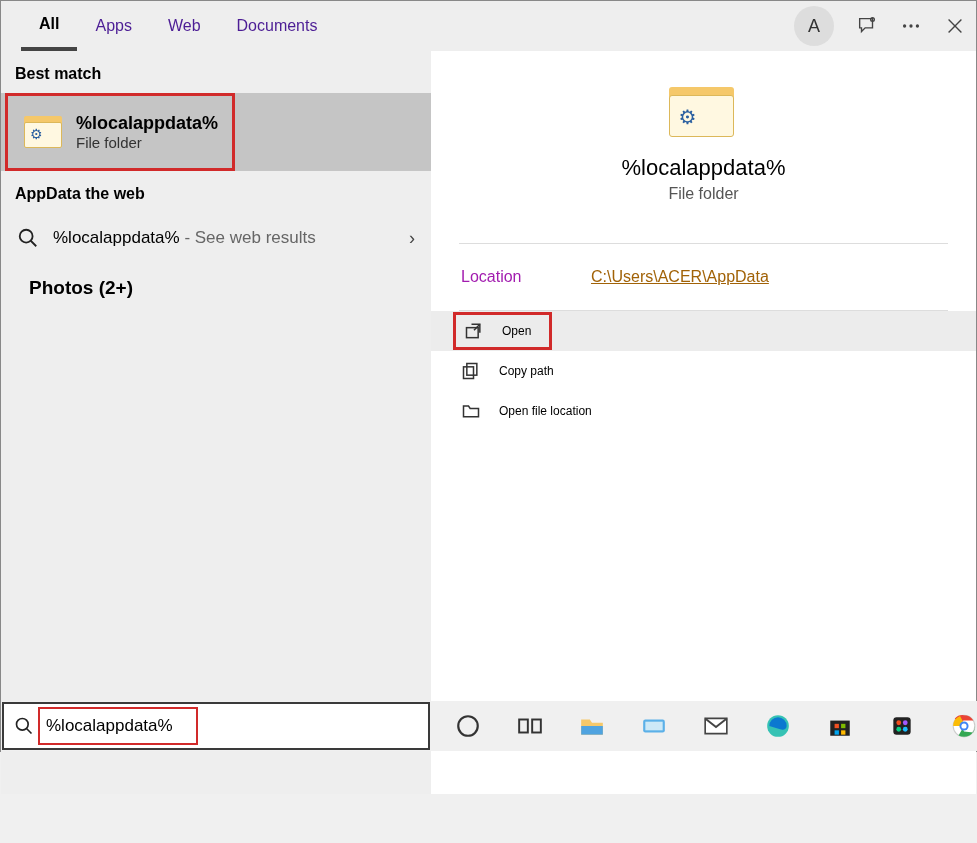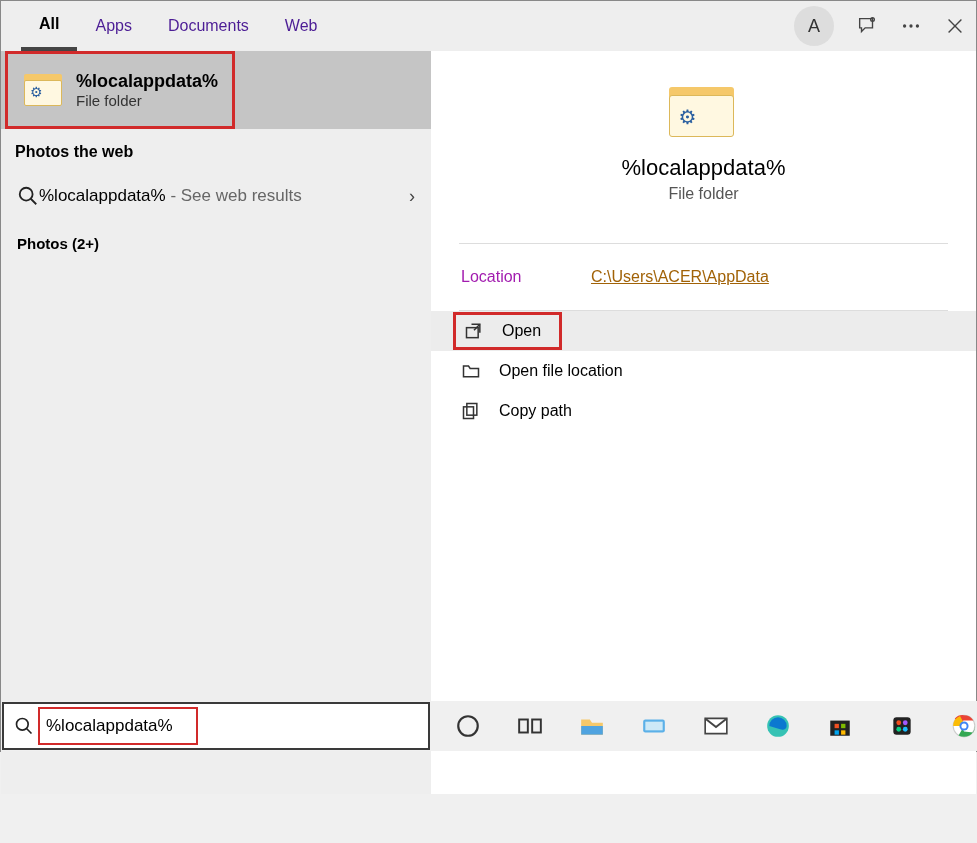--- a/index.html
+++ b/index.html
@@ -117,27 +117,27 @@
   }
   .bm-text .title { font-size: 18px; font-weight:600; }
   .bm-text .sub { font-size: 15px; color: #333; }
 
   .web-result {
     display: flex;
     align-items: center;
     padding: 14px 16px;
     justify-content: space-between;
   }
-  .web-result .wr-left { display:flex; align-items:center; }
+  .web-result .wr-left { display:flex; align-items:center; gap:14px; }
   .search-glyph { width:22px; height:22px; }
   .wr-text { font-size: 17px; }
   .wr-text .suffix { color: #666; }
   .chev { font-size: 18px; color:#444; }
 
-  .photos-row { padding: 14px 16px; font-size:15px; font-weight:600; }
+  .photos-row { padding: 14px 28px; font-size:19px; font-weight:600; }
 
   
   .preview {
     text-align: center;
     padding-bottom: 20px;
   }
   .big-folder {
     width: 70px; height: 60px;
     margin: 0 auto 14px auto;
     position: relative;
@@ -168,21 +168,21 @@
   }
   .location-row .lbl { color:#a21caf; width: 130px; }
   .location-row .val { color:#a16207; text-decoration: underline; }
 
   .actions { margin-top: 0; }
   .action-item {
     display:flex;
     align-items:center;
     gap: 18px;
     padding: 10px 30px;
-    font-size: 16px;
+    font-size: 12px;
     height: 40px;
   }
   .action-item.hl {
     background: #ececec;
   }
   .action-item .ico { width:20px; height:20px; color:#333; display:flex; align-items:center; justify-content:center;}
   .red-box {
     border: 3px solid #d12a2a;
     display:inline-flex;
     align-items:center;
@@ -234,22 +234,22 @@
   .tb-ico svg { width:26px; height:26px; }
 </style>
 </head>
 <body>
 
 <div class="window">
 
   <div class="tabs">
     <div class="tab active">All</div>
     <div class="tab">Apps</div>
+    <div class="tab">Web</div>
     <div class="tab">Documents</div>
-    <div class="tab">Web</div>
     <div class="top-right">
       <div class="avatar">A</div>
       <div class="top-icon">
         <svg viewBox="0 0 24 24" fill="none" stroke="currentColor" stroke-width="1.5">
             <path d="M4 4h14v10H10l-4 4v-4H4z"></path>
             <circle cx="18" cy="5" r="2"></circle>
           </svg>
       </div>
       <div class="top-icon">
         <svg viewBox="0 0 24 24" fill="currentColor">
@@ -262,36 +262,37 @@
         <svg viewBox="0 0 24 24" stroke="currentColor" stroke-width="1.5">
             <line x1="5" y1="5" x2="19" y2="19"></line>
             <line x1="19" y1="5" x2="5" y2="19"></line>
           </svg>
       </div>
     </div>
   </div>
 
   <div class="body">
     <div class="left">
+      <div class="section-label">Best match</div>
 
       <div style="background:#c5c5c5; height:78px; display:flex;">
         <div class="best-match-item">
           <div class="folder-ico">
             <div class="back"></div>
               <div class="front"></div>
               <div class="gear">⚙</div>
           </div>
           <div class="bm-text">
             <div class="title">%localappdata%</div>
             <div class="sub">File folder</div>
           </div>
         </div>
       </div>
 
-      <div class="section-label">Photos the web</div>
+      <div class="section-label">AppData the web</div>
 
       <div class="web-result">
         <div class="wr-left">
           <svg class="search-glyph" viewBox="0 0 24 24" fill="none" stroke="#222" stroke-width="2">
               <circle cx="10" cy="10" r="7"></circle>
               <line x1="15" y1="15" x2="21" y2="21"></line>
             </svg>
           <span class="wr-text">
             <span>%localappdata%</span><span class="suffix"> - See web results</span>
           </span>
@@ -328,33 +329,33 @@
                   <path d="M9 4h10v10"></path>
                   <path d="M19 4l-7 7"></path>
                 </svg>
             </span>
             <span>Open</span>
           </span>
         </div>
         <div class="action-item">
           <span class="ico">
             <svg viewBox="0 0 24 24" fill="none" stroke="currentColor" stroke-width="1.8">
-                <path d="M3 6h6l2 3h10v10H3z"></path>
-              </svg>
-          </span>
-          <span>Open file location</span>
-        </div>
-        <div class="action-item">
-          <span class="ico">
-            <svg viewBox="0 0 24 24" fill="none" stroke="currentColor" stroke-width="1.8">
                 <rect x="7" y="3" width="12" height="14"></rect>
                 <rect x="3" y="7" width="12" height="14"></rect>
               </svg>
           </span>
           <span>Copy path</span>
+        </div>
+        <div class="action-item">
+          <span class="ico">
+            <svg viewBox="0 0 24 24" fill="none" stroke="currentColor" stroke-width="1.8">
+                <path d="M3 6h6l2 3h10v10H3z"></path>
+              </svg>
+          </span>
+          <span>Open file location</span>
         </div>
       </div>
     </div>
   </div>
 
   <div class="taskbar">
     <div class="search-box">
       <svg class="search-glyph" viewBox="0 0 24 24" fill="none" stroke="#222" stroke-width="2" style="width:20px;height:20px;">
           <circle cx="10" cy="10" r="7"></circle>
           <line x1="15" y1="15" x2="21" y2="21"></line>

